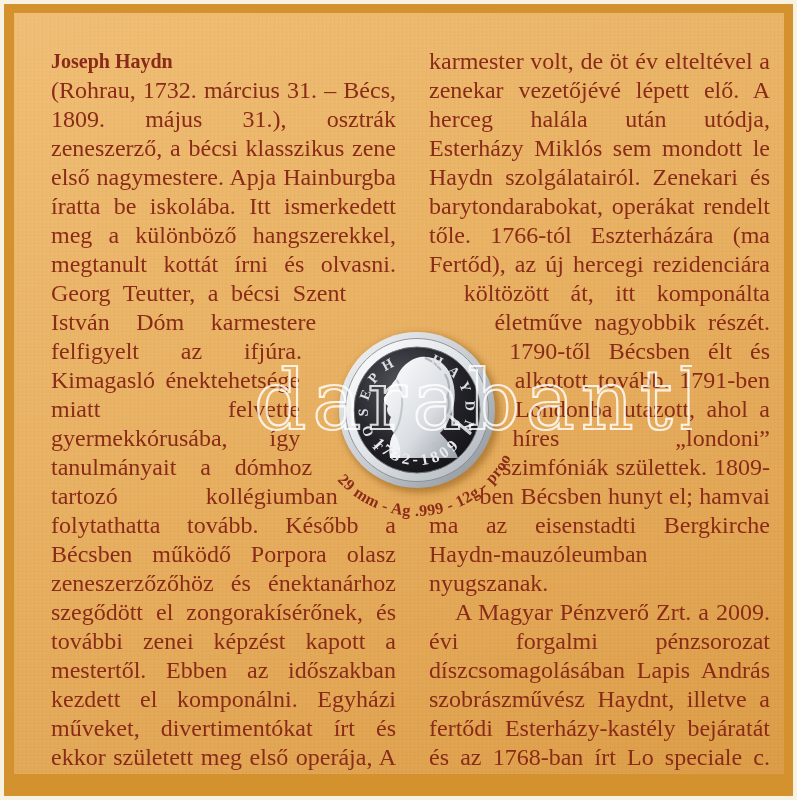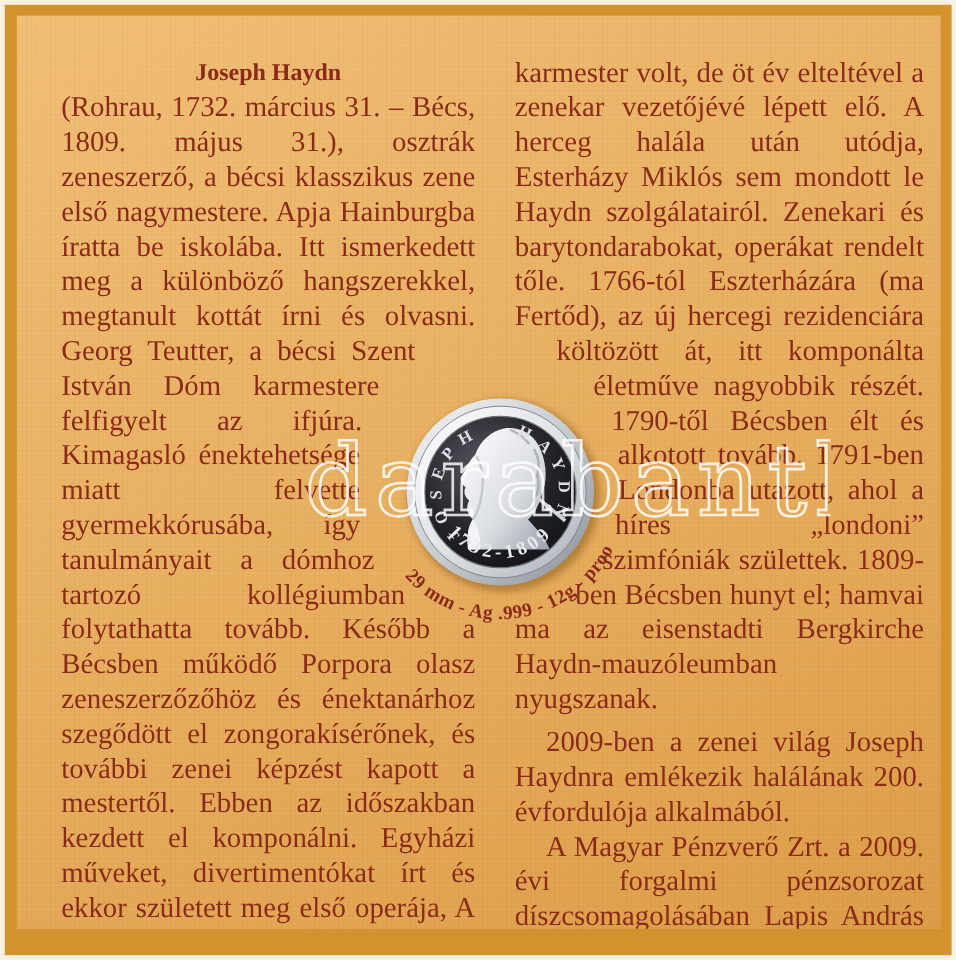--- a/index.html
+++ b/index.html
@@ -27,21 +27,20 @@
     padding:34px 28px 0 37px;
     box-sizing:border-box;
   }
   .col { position:relative; }
   .col-left  { flex:0 0 345px; }
   .col-right { flex:0 0 341px; }
   h1.title {
     margin:0; padding:0;
     font-size:20px; line-height:29px; font-weight:700;
     color:#8A2A18;
-    text-align:center;
   }
   p.body-text {
     margin:0; padding:0;
     font-size:24px; line-height:29px;
     text-align:justify;
     color:#8A2A18;
     hyphens:auto;
   }
   p.p2 { margin-top:7px; }
   .indent { text-indent:26px; }
@@ -87,21 +86,20 @@
 <div class="scan">
   <div class="page-inner">
 
     <div class="columns">
       <div class="col col-left">
         <h1 class="title">Joseph Haydn</h1>
         <p class="body-text"><span class="float-spacer-left"></span><span>(Rohrau, 1732. március 31. – Bécs, 1809. május 31.), osztrák zeneszerző, a bécsi klasszikus zene első nagymestere. Apja Hainburgba íratta be iskolába. Itt ismerkedett meg a különböző hangszerekkel, megtanult kottát írni és olvasni. Georg Teutter, a bécsi Szent István Dóm karmestere felfigyelt az ifjúra. Kimagasló énektehetsége miatt felvette gyermekkórusába, így tanulmányait a dómhoz tartozó kollégiumban folytathatta tovább. Később a Bécsben működő Porpora olasz zeneszerzőzőhöz és énektanárhoz szegődött el zongorakísérőnek, és további zenei képzést kapott a mestertől. Ebben az időszakban kezdett el komponálni. Egyházi műveket, divertimentókat írt és ekkor született meg első operája, A sánta ördög. 1759-ben Morzin gróf csehországi birtokán zeneigazgató lett, ahol első szimfóniáját is szerezte. 1761-ben az Esterházy-család szolgálatába lépett, és közel harminc éven keresztül az udvari zenekar karmestere és zeneszerzője volt. Esterházy Pál herceg kismartoni (Eisenstadt) zenekarában eleinte másod</span></p>
       </div>
       <div class="col col-right">
         <p class="body-text"><span class="float-spacer-right"></span><span>karmester volt, de öt év elteltével a zenekar vezetőjévé lépett elő. A herceg halála után utódja, Esterházy Miklós sem mondott le Haydn szolgálatairól. Zenekari és barytondarabokat, operákat rendelt tőle. 1766-tól Eszterházára (ma Fertőd), az új hercegi rezidenciára költözött át, itt komponálta életműve nagyobbik részét. 1790-től Bécsben élt és alkotott tovább. 1791-ben Londonba utazott, ahol a híres „londoni” szimfóniák születtek. 1809-ben Bécsben hunyt el; hamvai ma az eisenstadti Bergkirche Haydn-mauzóleumban nyugszanak.</span></p>
-        <p class="body-text indent p2">2009-ben a zenei világ Joseph Haydnra emlékezik halálának 200. évfordulója alkalmából.</p>
         <p class="body-text indent">A Magyar Pénzverő Zrt. a 2009. évi forgalmi pénzsorozat díszcsomagolásában Lapis András szobrászművész Haydnt, illetve a fertődi Esterházy-kastély bejáratát és az 1768-ban írt Lo speciale c. vígoperájának kotta részletét ábrázoló ezüstérem elhelyezésével emlékezik a Magyarországon is közismertségnek és tiszteletnek örvendő zeneszerzőre.</p>
       </div>
     </div>
 
     <svg class="coin-svg" viewBox="0 0 320 240" aria-hidden="true">
       <defs>
         <linearGradient id="gradRimOuter" x1="0" y1="0" x2="1" y2="1">
           <stop offset="0" stop-color="#f5f6f7"></stop>
             <stop offset="0.55" stop-color="#c3c8cd"></stop>
             <stop offset="1" stop-color="#878d93"></stop>

